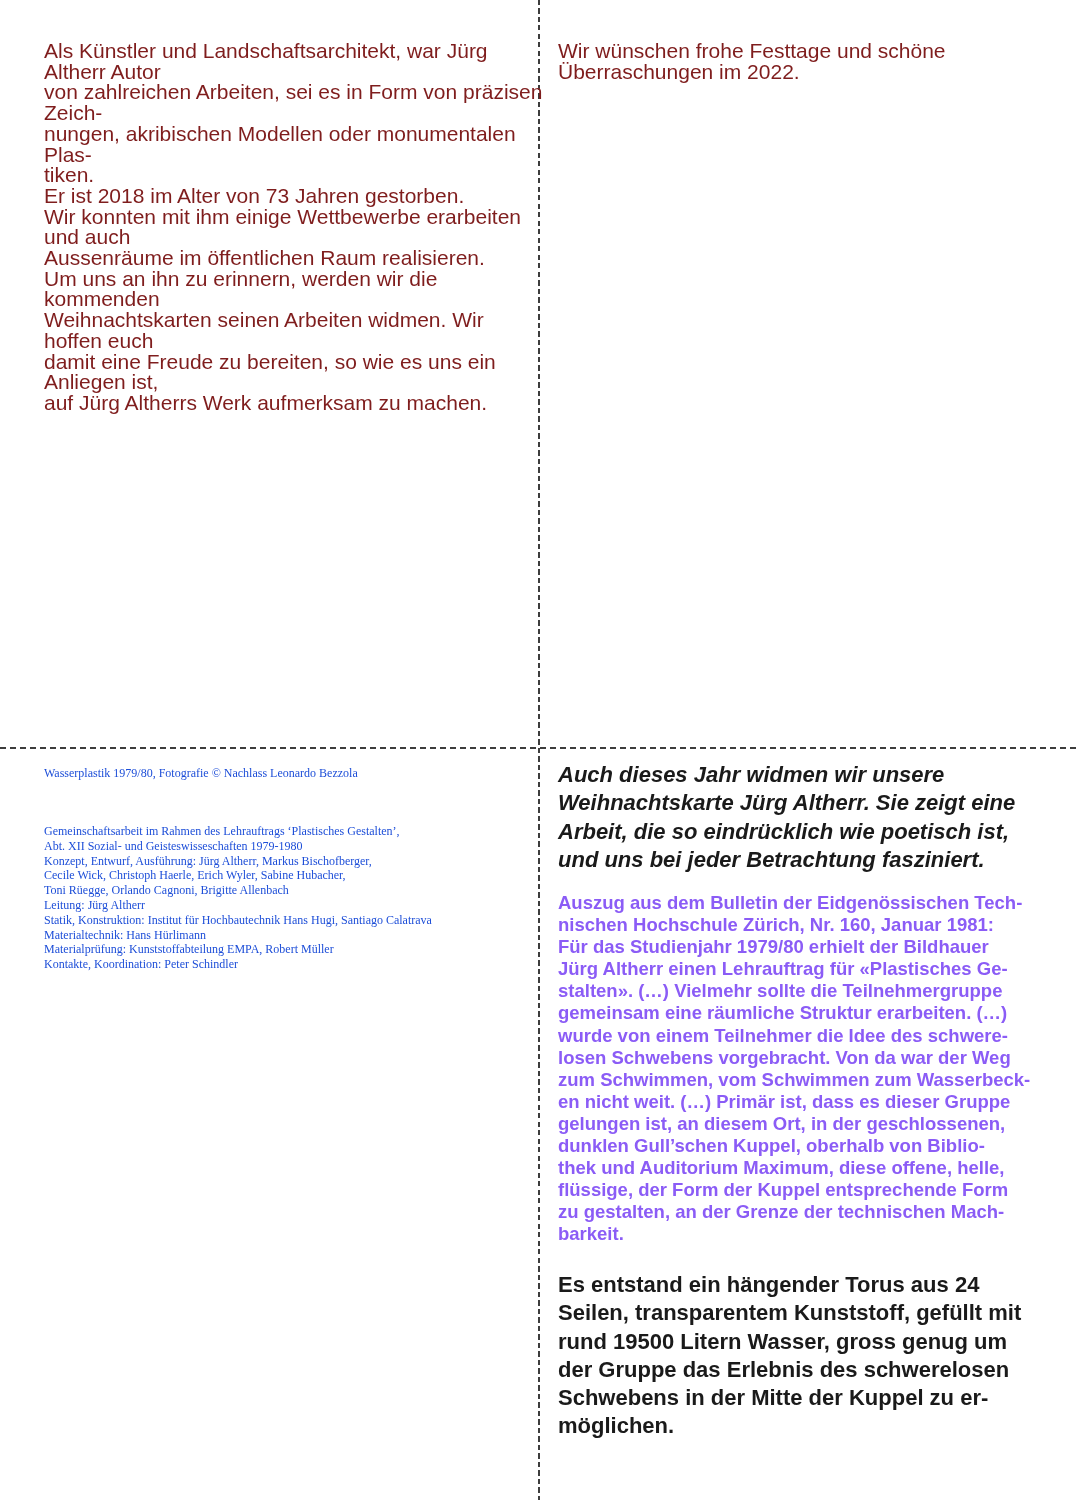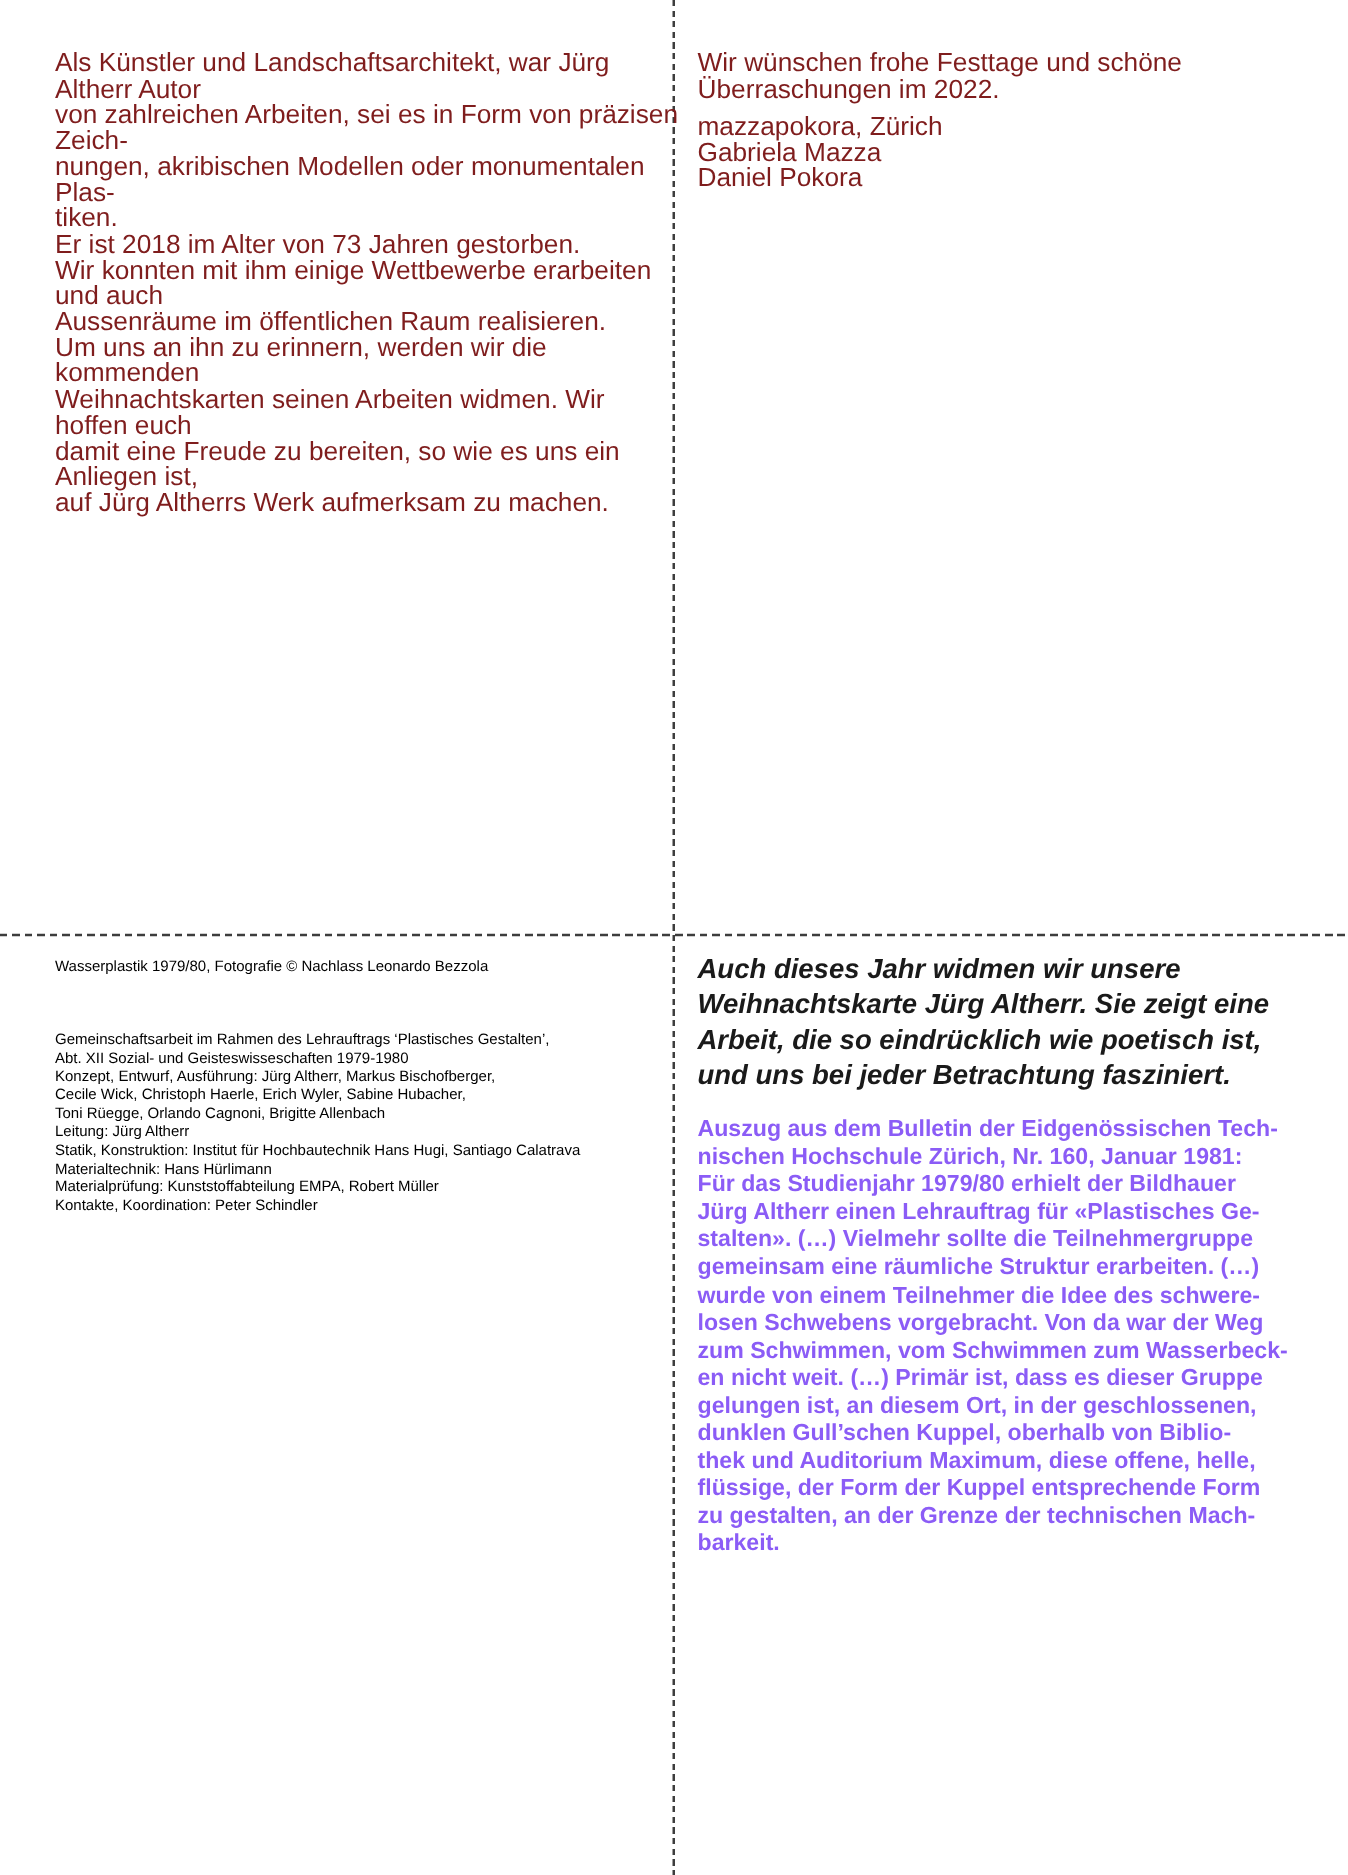--- a/index.html
+++ b/index.html
@@ -39,21 +39,22 @@
     margin: 0;
   }
   .body-text {
     font-size: 21px;
     line-height: 20.7px;
     color: #7f1d1d;
   }
   .small-text {
     font-size: 12px;
     line-height: 14.8px;
-    color: #000000;
+    color: #1d4ed8;
+    font-family: Liberation Serif, serif;
   }
   .big-bold {
     font-size: 22px;
     line-height: 28.3px;
     font-weight: bold;
     color: #1a1a1a;
   }
   .mid-bold {
     font-size: 18.5px;
     line-height: 22.1px;
@@ -84,23 +85,20 @@
 Er ist 2018 im Alter von 73 Jahren gestorben.
 Wir konnten mit ihm einige Wettbewerbe erarbeiten und auch
 Aussenräume im öffentlichen Raum realisieren.
 Um uns an ihn zu erinnern, werden wir die kommenden
 Weihnachtskarten seinen Arbeiten widmen. Wir hoffen euch
 damit eine Freude zu bereiten, so wie es uns ein Anliegen ist,
 auf Jürg Altherrs Werk aufmerksam zu machen.</p>
 
   <p class="block body-text tr-greeting">Wir wünschen frohe Festtage und schöne Überraschungen im 2022.</p>
 
-  <p class="block body-text tr-signature">mazzapokora, Zürich
-Gabriela Mazza
-Daniel Pokora</p>
 
   <p class="block small-text bl-caption">Wasserplastik 1979/80, Fotografie © Nachlass Leonardo Bezzola</p>
 
   <p class="block small-text bl-credits">Gemeinschaftsarbeit im Rahmen des Lehrauftrags ‘Plastisches Gestalten’,
 Abt. XII Sozial- und Geisteswisseschaften 1979-1980
 Konzept, Entwurf, Ausführung: Jürg Altherr, Markus Bischofberger,
 Cecile Wick, Christoph Haerle, Erich Wyler, Sabine Hubacher,
 Toni Rüegge, Orlando Cagnoni, Brigitte Allenbach
 Leitung: Jürg Altherr
 Statik, Konstruktion: Institut für Hochbautechnik Hans Hugi, Santiago Calatrava
@@ -123,14 +121,20 @@
 losen Schwebens vorgebracht. Von da war der Weg
 zum Schwimmen, vom Schwimmen zum Wasserbeck-
 en nicht weit. (…) Primär ist, dass es dieser Gruppe
 gelungen ist, an diesem Ort, in der geschlossenen,
 dunklen Gull’schen Kuppel, oberhalb von Biblio-
 thek und Auditorium Maximum, diese offene, helle,
 flüssige, der Form der Kuppel entsprechende Form
 zu gestalten, an der Grenze der technischen Mach-
 barkeit.</p>
 
+  <p class="block big-bold br-torus">Es entstand ein hängender Torus aus 24
+Seilen, transparentem Kunststoff, gefüllt mit
+rund 19500 Litern Wasser, gross genug um
+der Gruppe das Erlebnis des schwerelosen
+Schwebens in der Mitte der Kuppel zu er-
+möglichen.</p>
 
 </div>
 
 </body></html>

